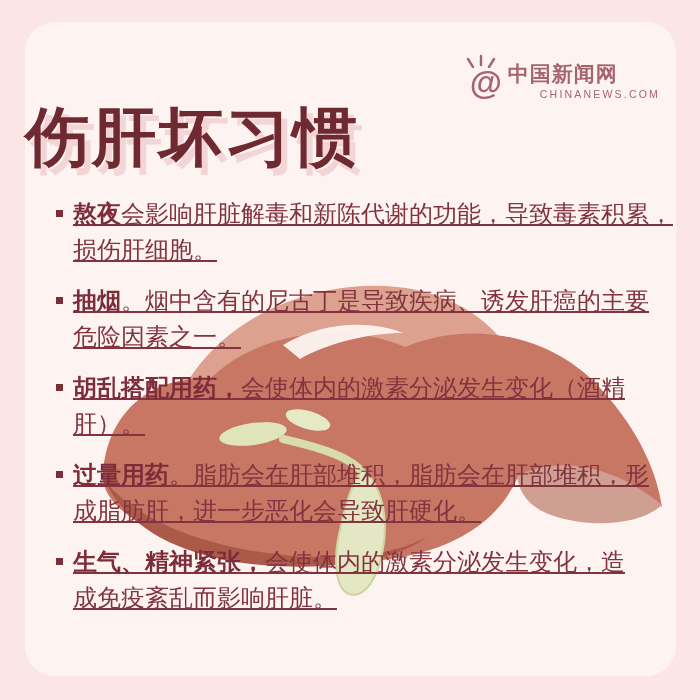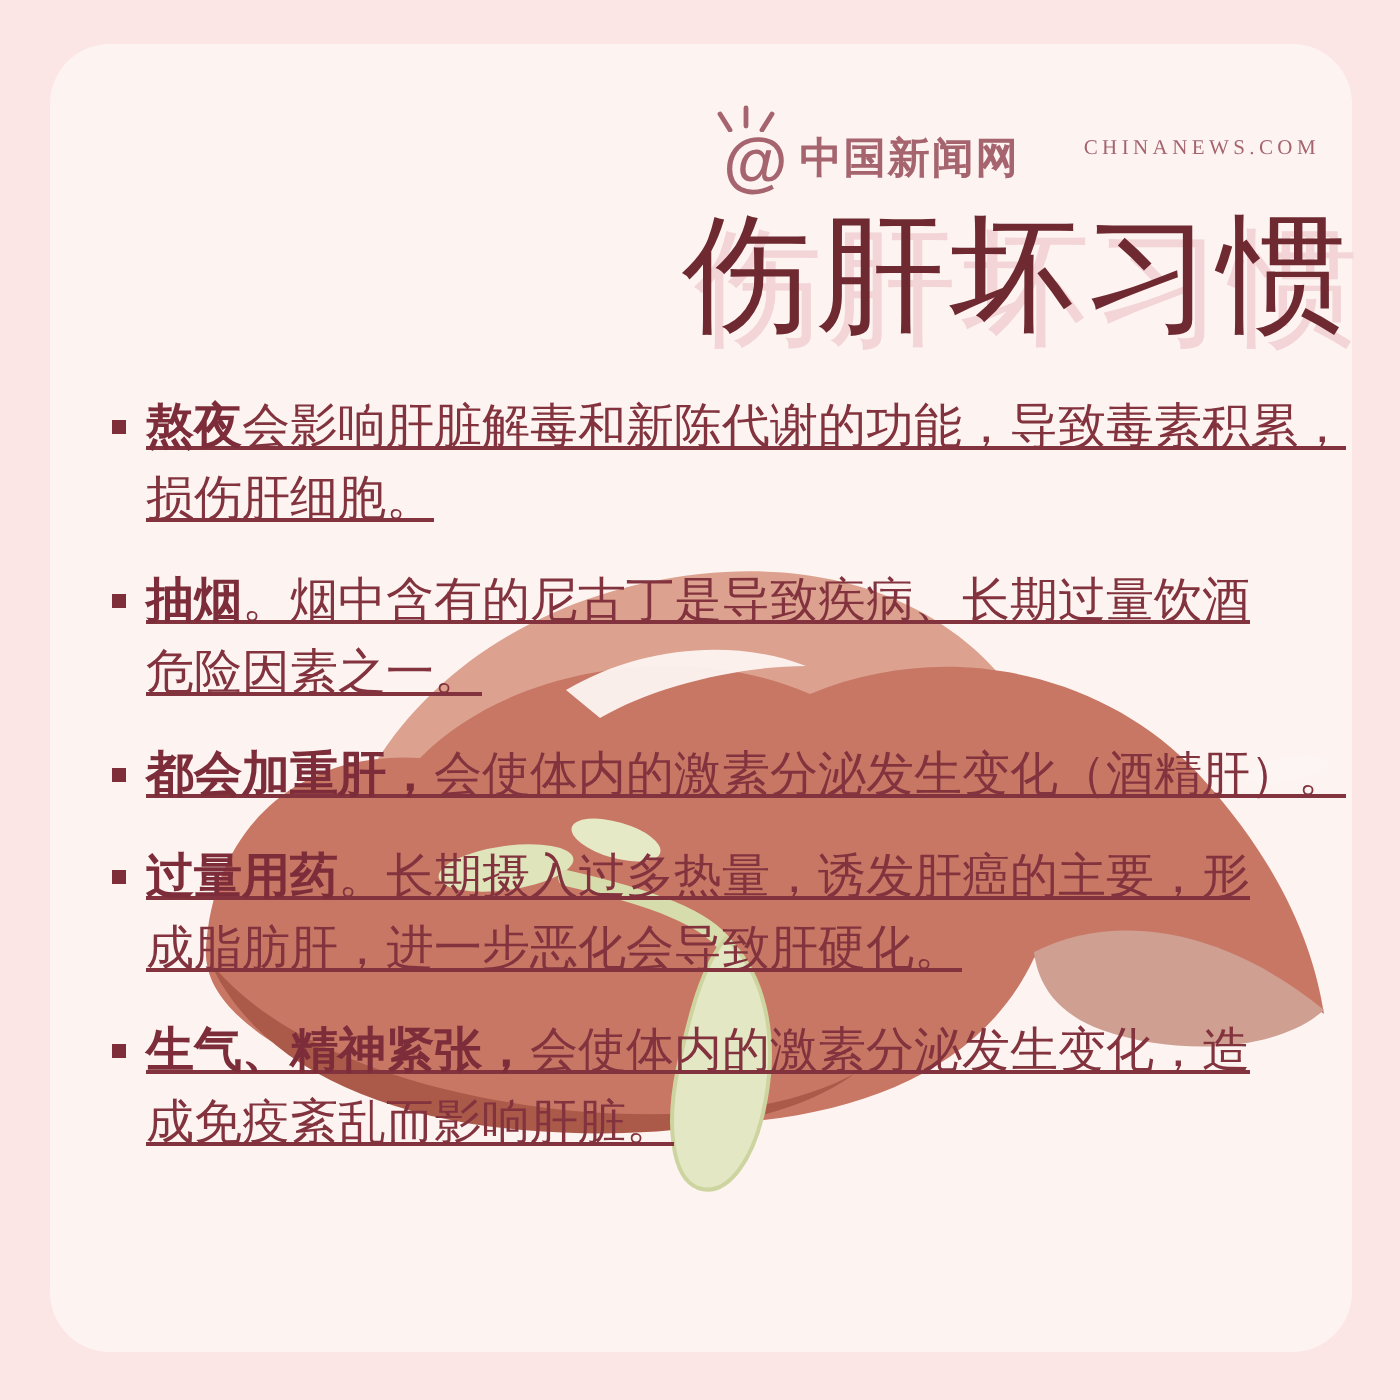--- a/index.html
+++ b/index.html
@@ -33,43 +33,43 @@
     position: relative;
     font-size: 33px;
     font-weight: bold;
     line-height: 1;
     padding-top: 12px;
   }
   .logo-at .sparks {
     position: absolute;
     top: 0; left: -4px;
   }
-  .logo-text { display: flex; padding-top: 10px; font-family: Liberation Serif, serif; }
+  .logo-text { display: flex; flex-direction: column; padding-top: 10px; }
   .logo-name {
     font-size: 21px;
     font-weight: bold;
     letter-spacing: 1px;
     line-height: 1.15;
   }
   .logo-domain {
     font-size: 10.5px;
     letter-spacing: 2.2px;
     margin-top: 2px;
     margin-left: 32px;
   }
 
   
   .title {
     position: absolute;
     left: 0; right: 0;
     top: 72px;
     margin: 0;
-    text-align: right;
+    text-align: left;
     font-size: 64px;
-    font-weight: 400;
+    font-weight: 700;
     letter-spacing: 3px;
     color: #6e2a30;
     text-shadow: 6px 7px 0 #f3d4d7;
     z-index: 2;
   }
 
   
   .liver {
     position: absolute;
     left: 40px; top: 237px;
@@ -148,33 +148,33 @@
     <div class="bullets">
 
       <div class="bullet">
         <span class="dot"></span>
         <p><b>熬夜</b><span>会影响肝脏解毒和新陈代谢的功能，导致毒素积累，
 损伤肝细胞。</span></p>
       </div>
 
       <div class="bullet">
         <span class="dot"></span>
-        <p><b>抽烟</b><span>。烟中含有的尼古丁是导致疾病、长期过量饮酒
+        <p><b>抽烟</b><span>。烟中含有的尼古丁是导致疾病、诱发肝癌的主要
 危险因素之一。</span></p>
       </div>
 
       <div class="bullet">
         <span class="dot"></span>
-        <p><b>都会加重肝，</b><span>会使体内的激素分泌发生变化（酒精肝）。</span></p>
+        <p><b>胡乱搭配用药，</b><span>会使体内的激素分泌发生变化（酒精肝）。</span></p>
       </div>
 
 
       <div class="bullet">
         <span class="dot"></span>
-        <p><b>过量用药</b><span>。长期摄入过多热量，诱发肝癌的主要，形
+        <p><b>过量用药</b><span>。脂肪会在肝部堆积，脂肪会在肝部堆积，形
 成脂肪肝，进一步恶化会导致肝硬化。</span></p>
       </div>
 
       <div class="bullet">
         <span class="dot"></span>
         <p><b>生气、精神紧张，</b><span>会使体内的激素分泌发生变化，造
 成免疫紊乱而影响肝脏。</span></p>
       </div>
 
     </div>

